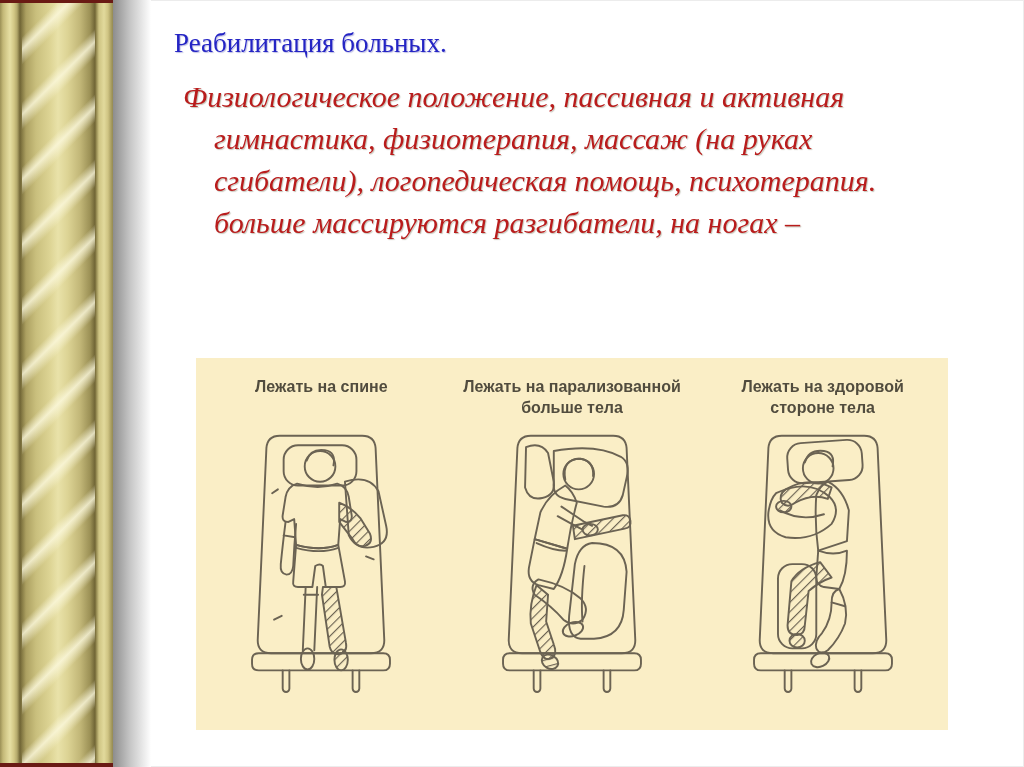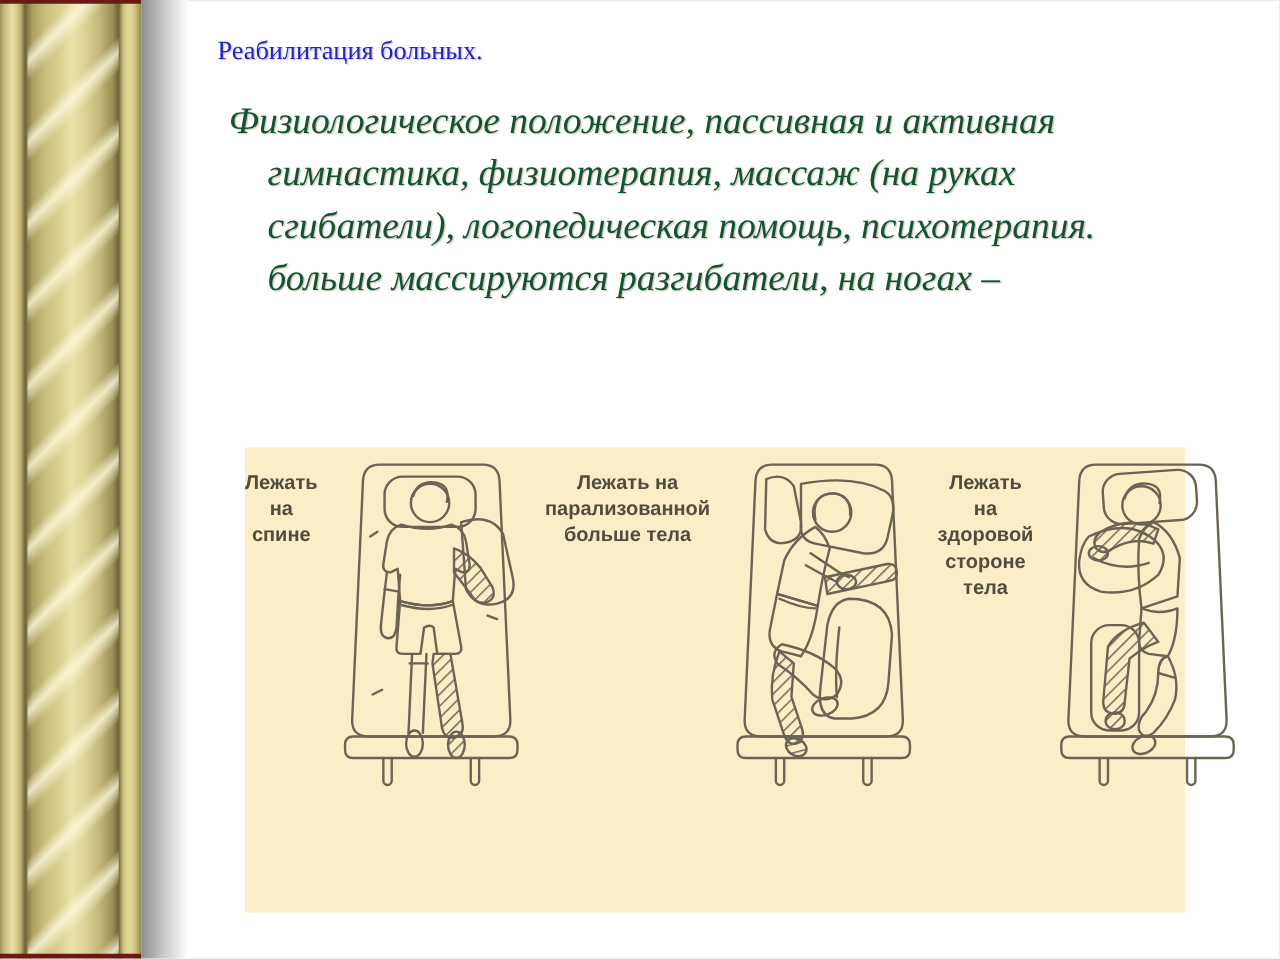--- a/index.html
+++ b/index.html
@@ -31,40 +31,40 @@
   .band-cap-top{top:0;}
   .band-cap-bottom{bottom:0;height:4px;}
   .band-shadow{
     position:absolute;left:113px;top:0;bottom:0;width:38px;
     background:linear-gradient(90deg,#8d8d8d 0%,#c6c6c6 45%,#ffffff 100%);
   }
 
   
   .title{
     position:absolute;left:174px;top:28px;margin:0;
-    font-size:21px;font-weight:normal;color:#2424c4;
+    font-size:27px;font-weight:normal;color:#2424c4;
     font-family:"Liberation Serif",serif;
     text-shadow:1px 1px 1px rgba(110,110,190,0.45);
     white-space:nowrap;
   }
   .bodytext{
     position:absolute;left:0;top:76px;width:1010px;
-    font-style:italic;font-size:30px;line-height:42px;color:#14532d;
+    font-style:italic;font-size:30px;line-height:42px;color:#b91c1c;
     font-family:"Liberation Serif",serif;
     text-shadow:1px 1px 1px rgba(110,110,80,0.4);
   }
   .bodytext .line{margin-left:214px;white-space:nowrap;}
   .bodytext .line.first{margin-left:183px;}
 
   
   .figure-panel{
     position:absolute;left:196px;top:358px;width:752px;height:372px;
     background:#FAEEC6;display:flex;
   }
-  .fig-col{flex:1;display:flex;flex-direction:row;}
+  .fig-col{flex:1;display:flex;flex-direction:column;align-items:center;}
   .fig-caption{
     margin-top:18px;height:46px;text-align:center;
     font-family:"Liberation Sans",sans-serif;font-size:16px;line-height:21px;
     font-weight:600;color:#514c3e;
   }
   .col-1 .fig-caption{max-width:200px;}
   .col-2 .fig-caption{max-width:235px;}
   .col-3 .fig-caption{max-width:175px;}
   .fig-art{width:182px;height:288px;}
   .fig-art svg{display:block;width:182px;height:288px;}

